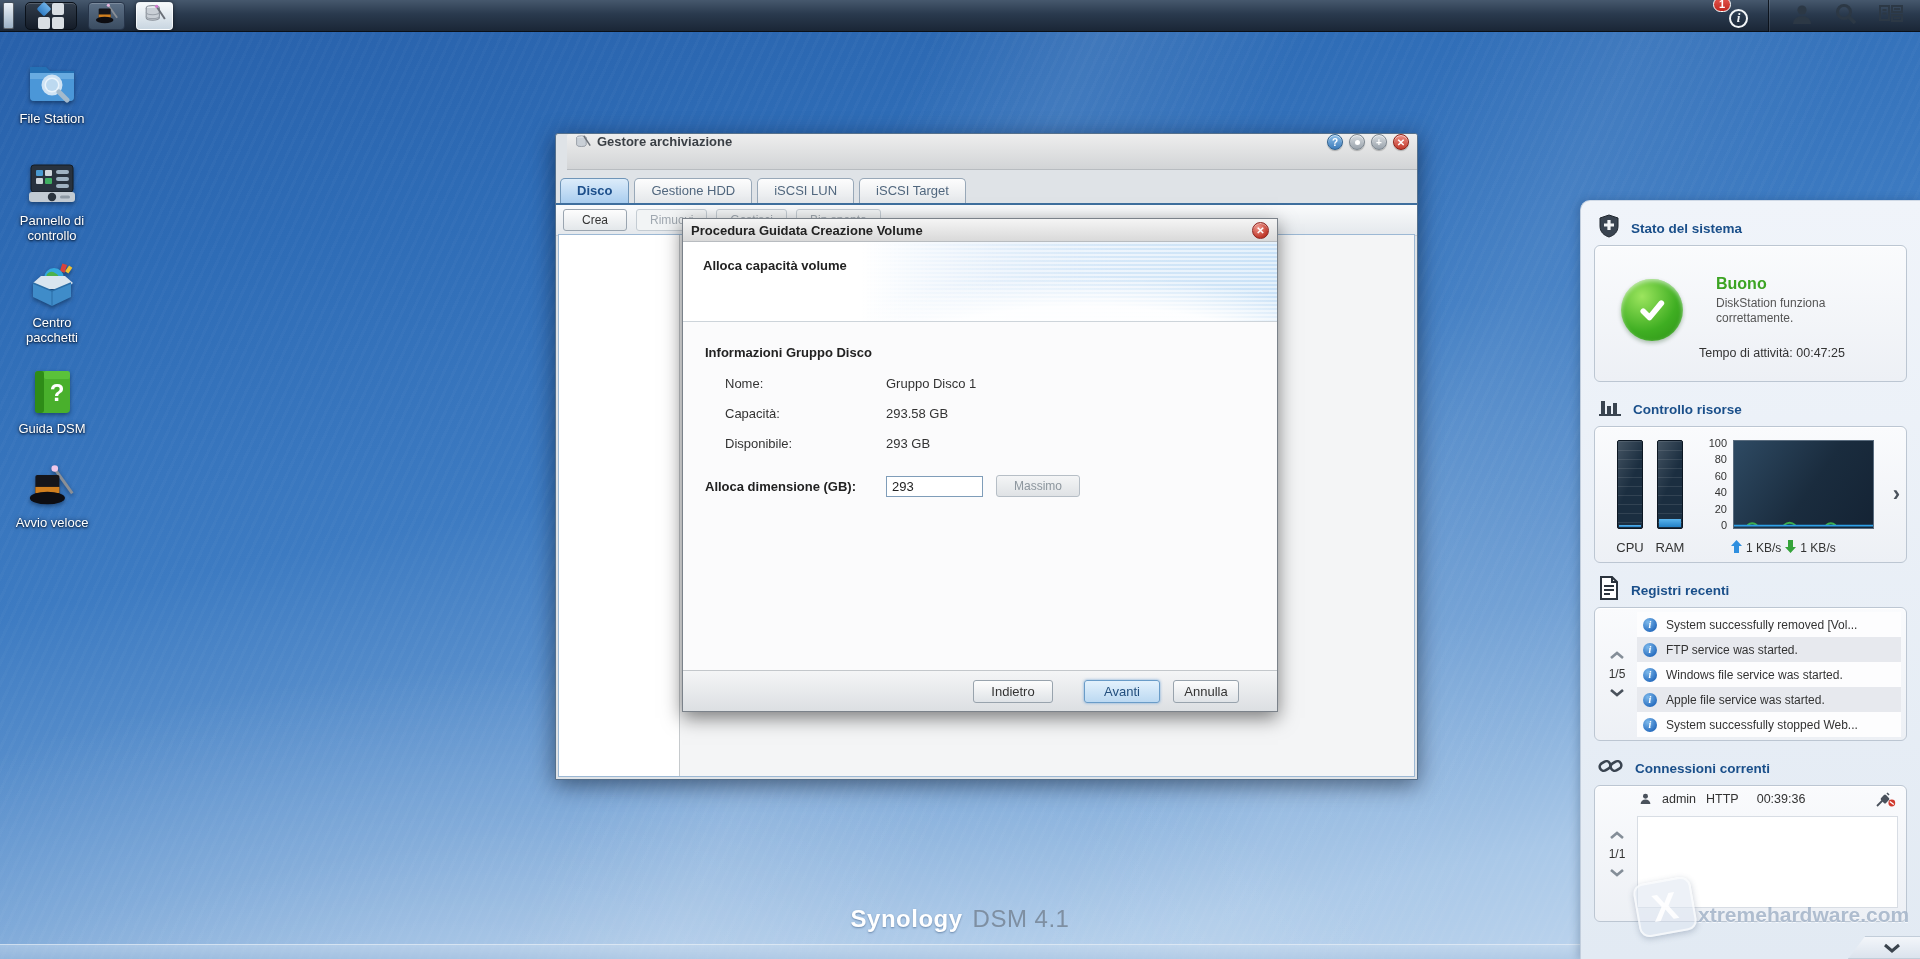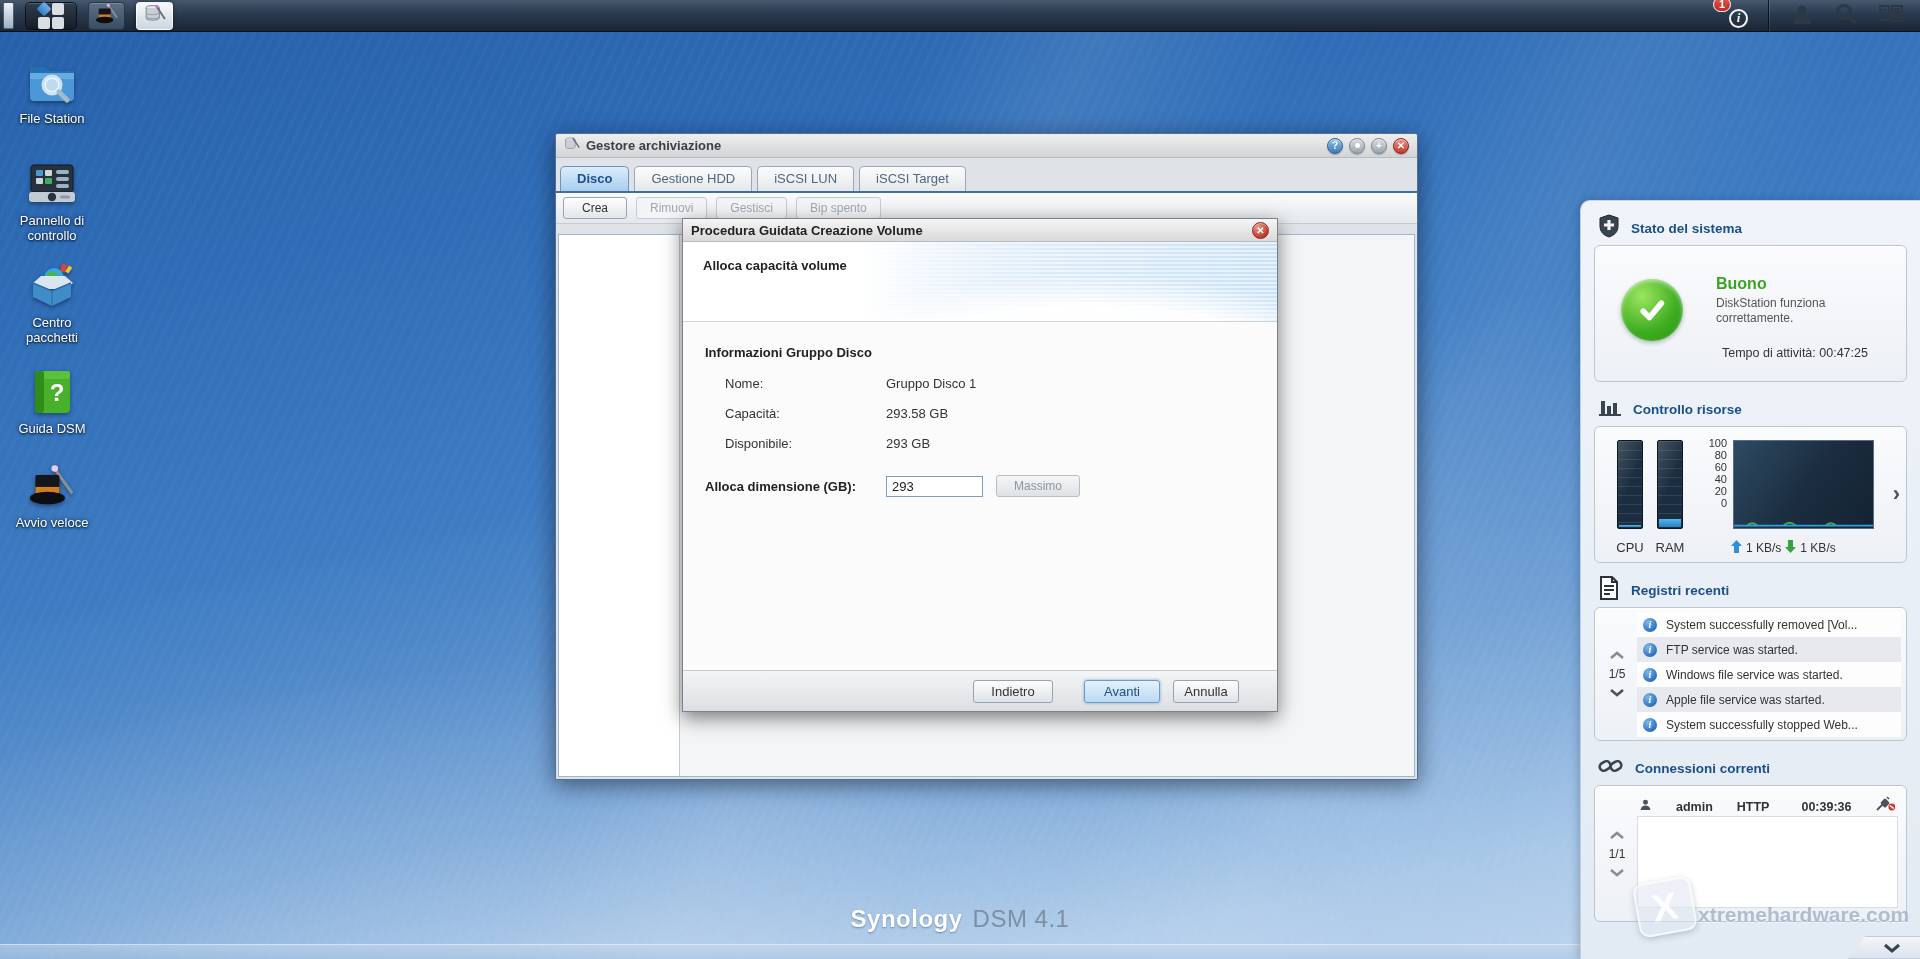--- a/index.html
+++ b/index.html
@@ -49,22 +49,22 @@
   .dicon { position:absolute; left:6px; width:92px; text-align:center; cursor:pointer; z-index:4; }
   .dicon .glyph { width:54px; height:48px; margin:0 auto; display:flex; align-items:center; justify-content:center;
     filter:drop-shadow(0 2px 2px rgba(0,15,35,.45)); }
   .dicon .lbl { margin-top:5px; color:#fff; font-size:13px; line-height:1.18;
     text-shadow:0 1px 2px rgba(0,18,40,.95), 0 0 4px rgba(0,18,40,.7); }
 
   
   .window { position:absolute; left:555px; top:133px; width:863px; height:647px; z-index:10;
     border:1px solid #55708c; border-radius:3px 3px 0 0; background:#dfe3e7;
     box-shadow:0 5px 22px rgba(0,10,25,.5); }
-  .win-titlebar { height:24px; border-radius:2px 2px 0 0; background:linear-gradient(#eeeeee,#d2d4d6);
-    border-bottom:1px solid #b8bcc0; display:flex; align-items:center; padding:0 8px; cursor:default; }
+  .win-titlebar { height:36px; border-radius:2px 2px 0 0; background:linear-gradient(#eeeeee,#d2d4d6);
+    border-bottom:1px solid #b8bcc0; display:flex; padding:0 8px; cursor:default;margin-left:11px; }
   .win-title { font-size:13px; font-weight:bold; color:#3a3f45; margin-left:6px; }
   .win-ctls { margin-left:auto; display:flex; gap:6px; }
   .wbtn { width:16px; height:16px; border-radius:50%; display:flex; align-items:center; justify-content:center;
     font:bold 10px "Liberation Sans",sans-serif; color:#fff; cursor:pointer;
     box-shadow:inset 0 1px 0 rgba(255,255,255,.6), 0 1px 1px rgba(0,0,0,.25); }
   .wbtn.help { background:linear-gradient(#8fc0ea,#3e7cba); border:1px solid #31628f; }
   .wbtn.grey { background:linear-gradient(#d8dce0,#9aa3ac); border:1px solid #7d8790; }
   .wbtn.close { background:linear-gradient(#ef9086,#c23b2d); border:1px solid #8e2015; }
   .wbtn .dot { width:5px; height:5px; border-radius:50%; background:#fff; }
   .tabs { display:flex; gap:5px; padding:8px 4px 0 4px; }
@@ -127,54 +127,54 @@
   .panel { position:relative; margin:4px 13px 0 13px; border:1px solid #bcc6d2; border-radius:6px;
     background:linear-gradient(#fafbfd,#edf0f5); box-shadow:inset 0 1px 0 #fff; }
   
   .p-status { height:137px; }
   .ok-circle { position:absolute; left:26px; top:33px; width:62px; height:62px; border-radius:50%;
     background:radial-gradient(circle at 34% 28%, #9ce55e, #3fae22 58%, #2b8f15);
     box-shadow:inset 0 2px 4px rgba(255,255,255,.6), 0 2px 4px rgba(0,60,0,.3);
     display:flex; align-items:center; justify-content:center; }
   .st-good { position:absolute; left:121px; top:29px; font-size:16px; font-weight:bold; color:#3ca423; }
   .st-desc { position:absolute; left:121px; top:50px; width:150px; font-size:12px; color:#555; line-height:1.25; }
-  .st-uptime { position:absolute; left:127px; top:100px; font-size:12.5px; color:#333; }
+  .st-uptime { position:absolute; left:104px; top:100px; font-size:12.5px; color:#333; }
   
   .p-res { height:137px; }
   .gauge { position:absolute; top:13px; bottom:33px; width:26px; border:1px solid #0c1723; border-radius:2px;
     background:
       linear-gradient(115deg, rgba(255,255,255,.18), transparent 50%),
       repeating-linear-gradient(to bottom, rgba(255,255,255,.10) 0 1px, transparent 1px 9px),
       #1b2e40; }
   .gauge.cpu { left:22px; } .gauge.ram { left:62px; }
   .gauge .fill { position:absolute; left:1px; right:1px; bottom:1px; background:linear-gradient(#5ab4ec,#2381c6); }
   .gauge-lbl { position:absolute; bottom:7px; width:44px; text-align:center; font-size:13px; color:#333; }
   .gauge-lbl.cpu { left:13px; } .gauge-lbl.ram { left:53px; }
   .axis { position:absolute; left:104px; top:10px; bottom:31px; width:28px; display:flex; flex-direction:column;
-    font-size:11px; color:#333; text-align:right; }
+    justify-content:space-between; font-size:11px; color:#333; text-align:right; }
   .net-graph { position:absolute; left:138px; right:32px; top:13px; bottom:33px; border:1px solid #5a6c7e;
     background:linear-gradient(125deg,#2c4burn 0%, #16283a 100%);
     background:linear-gradient(125deg,#2e4a63 0%, #1a2c3e 55%, #142334 100%); }
   .net-chevron { position:absolute; right:6px; top:50%; margin-top:-14px; font-size:22px; font-weight:bold; color:#4a525c; cursor:pointer; }
   .speeds { position:absolute; left:136px; bottom:6px; display:flex; align-items:center; gap:4px; font-size:12px; color:#333; }
   
   .p-logs { height:134px; padding:4px 5px 4px 42px; }
   .pager { position:absolute; left:4px; top:0; bottom:0; width:36px; display:flex; flex-direction:column;
     align-items:center; justify-content:center; gap:7px; }
   .pager .pg-txt { font-size:12px; color:#333; }
   .pager svg { cursor:pointer; }
   .log-row { height:25px; display:flex; align-items:center; gap:9px; font-size:12px; color:#333;
     padding-left:6px; background:#fdfdfe; cursor:pointer; white-space:nowrap; overflow:hidden; }
   .log-row.alt { background:#e7e9ee; }
   .mini-info { width:14px; height:14px; min-width:14px; border-radius:50%;
     background:radial-gradient(circle at 35% 30%, #7db9ec, #2a6fc0 72%); color:#fff;
     font:italic bold 10px "Liberation Serif", serif; display:flex; align-items:center; justify-content:center; }
   
   .p-conn { height:137px; padding:6px 8px 8px 42px; }
-  .conn-row { height:22px; display:flex; align-items:flex-end; gap:24px; font-size:12.5px; color:#333; padding:0 2px;font-weight:bold; }
+  .conn-row { height:22px; display:flex; align-items:flex-start; gap:10px; font-size:12.5px; color:#333; padding:0 2px; }
   .conn-row .kill { margin-left:auto; cursor:pointer; }
   .conn-empty { margin-top:2px; height:92px; background:#fff; border:1px solid #d8dde4; }
   .collapse-tab { position:absolute; right:0; top:735px; width:72px; height:23px; cursor:pointer;
     background:linear-gradient(#f3f6fa,#dbe3ed); border:1px solid #c2cdd9; border-right:none;
     clip-path:polygon(24% 0, 100% 0, 100% 100%, 0 100%); display:flex; align-items:center; justify-content:center; padding-left:14px; }
 
   
   .branding { position:absolute; left:790px; top:905px; width:340px; text-align:center; z-index:3;
     font-size:24px; letter-spacing:.5px; }
   .branding .syno { color:#fff; font-weight:bold; text-shadow:0 1px 2px rgba(40,70,110,.5); }

